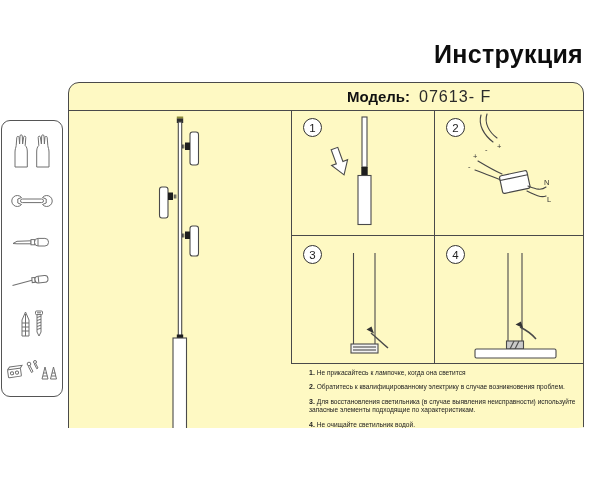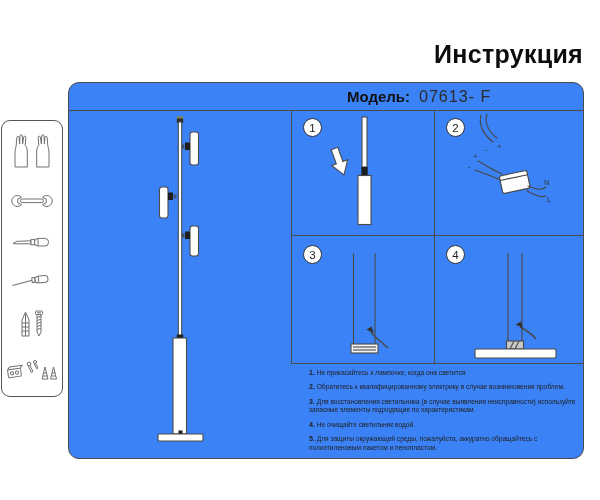--- a/index.html
+++ b/index.html
@@ -1,21 +1,21 @@
 <!DOCTYPE html>
 <html><head>
 <meta charset="utf-8">
 <style>
   html,body{margin:0;padding:0;background:#fff;}
-  #page{position:relative;width:600px;height:500px;background:#ffffff;
+  #page{position:relative;width:600px;height:428px;background:#ffffff;
         font-family:"Liberation Sans",sans-serif;color:#1a1a1a;overflow:hidden;border-radius:22px;}
   .title{position:absolute;top:40px;right:17px;font-size:25px;font-weight:bold;
          letter-spacing:.3px;color:#0d0d0d;}
   .main-box{position:absolute;left:68px;top:82px;width:516px;height:377px;
-            border:1.4px solid #4a4a4a;border-radius:11px;box-sizing:border-box;background:#3b82f6;}
+            border:1.4px solid #4a4a4a;border-radius:11px;box-sizing:border-box;background:#fef9c3;}
   .model-header{position:absolute;left:0;top:0;width:100%;height:28px;box-sizing:border-box;
             border-bottom:1.4px solid #4a4a4a;display:flex;align-items:center;
             justify-content:center;padding-left:190px;}
   .model-label{font-size:15px;font-weight:bold;margin-right:9px;color:#111;}
   .model-value{font-size:17px;letter-spacing:1px;color:#2b2b2b;transform:scaleX(.95);transform-origin:left;}
   .vl{position:absolute;width:1.4px;background:#4a4a4a;}
   .hl{position:absolute;height:1.4px;background:#4a4a4a;}
   .lamp-area{position:absolute;left:0;top:28px;width:222px;height:347px;}
   .panel{position:absolute;}
   .p1{left:222px;top:28px;width:143px;height:124px;}

